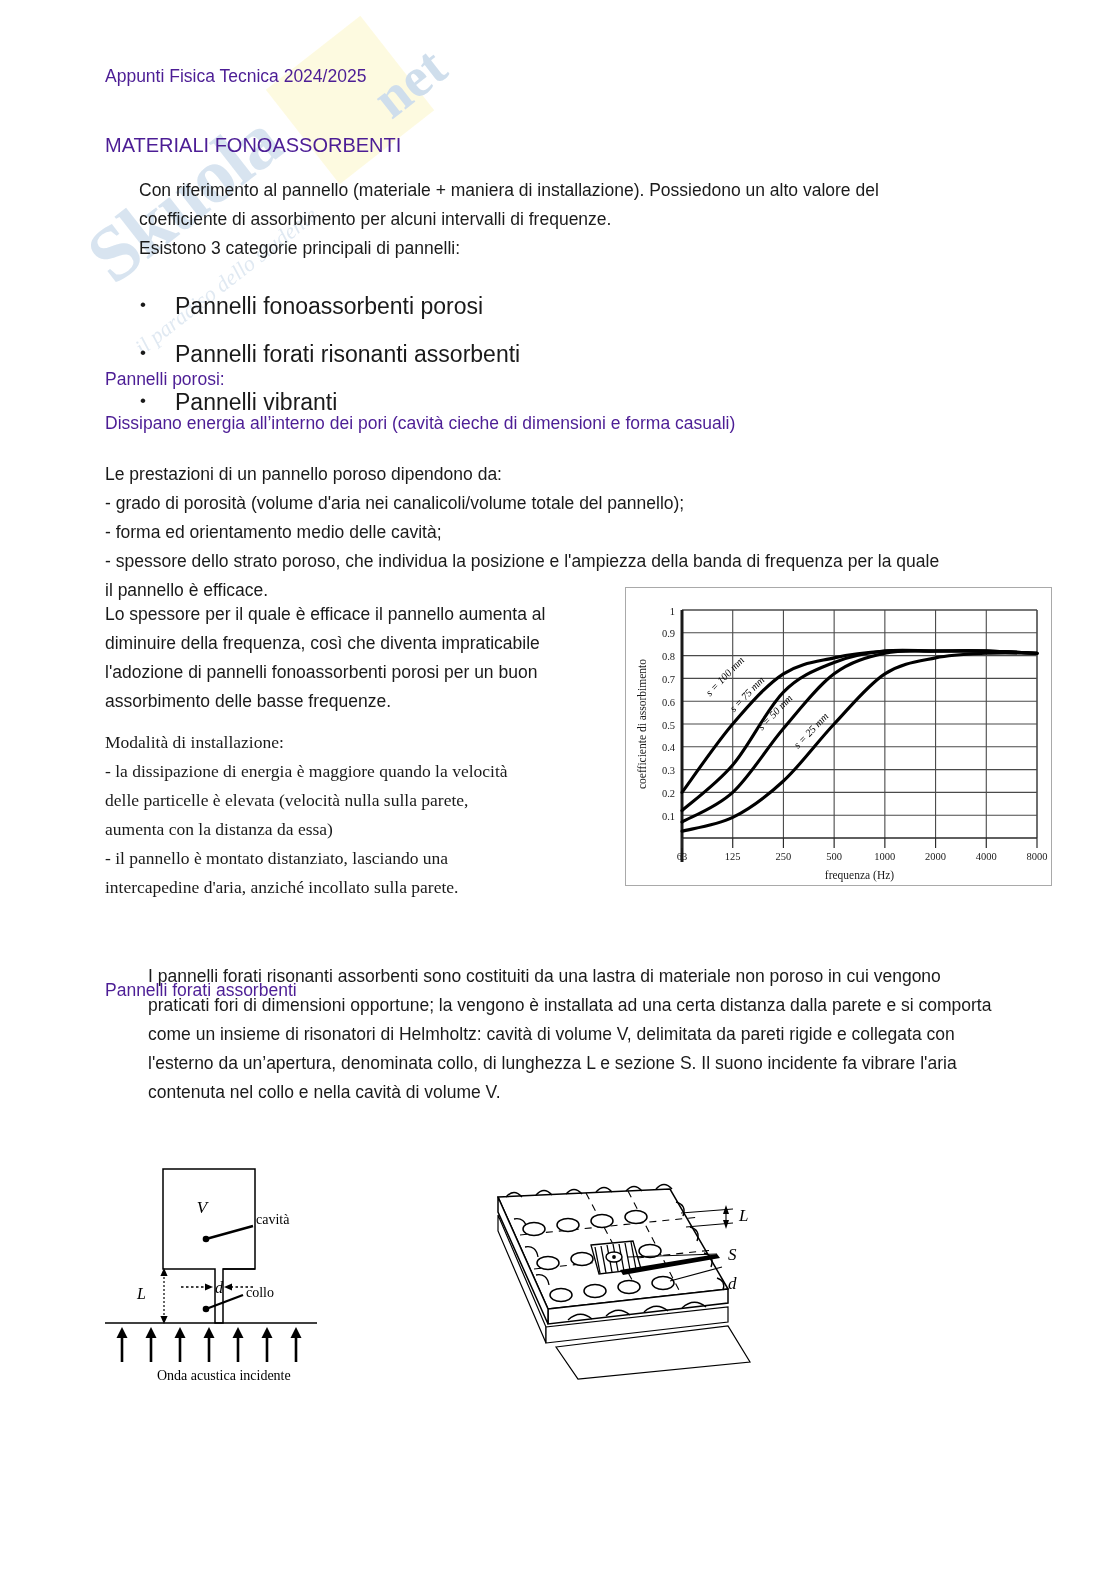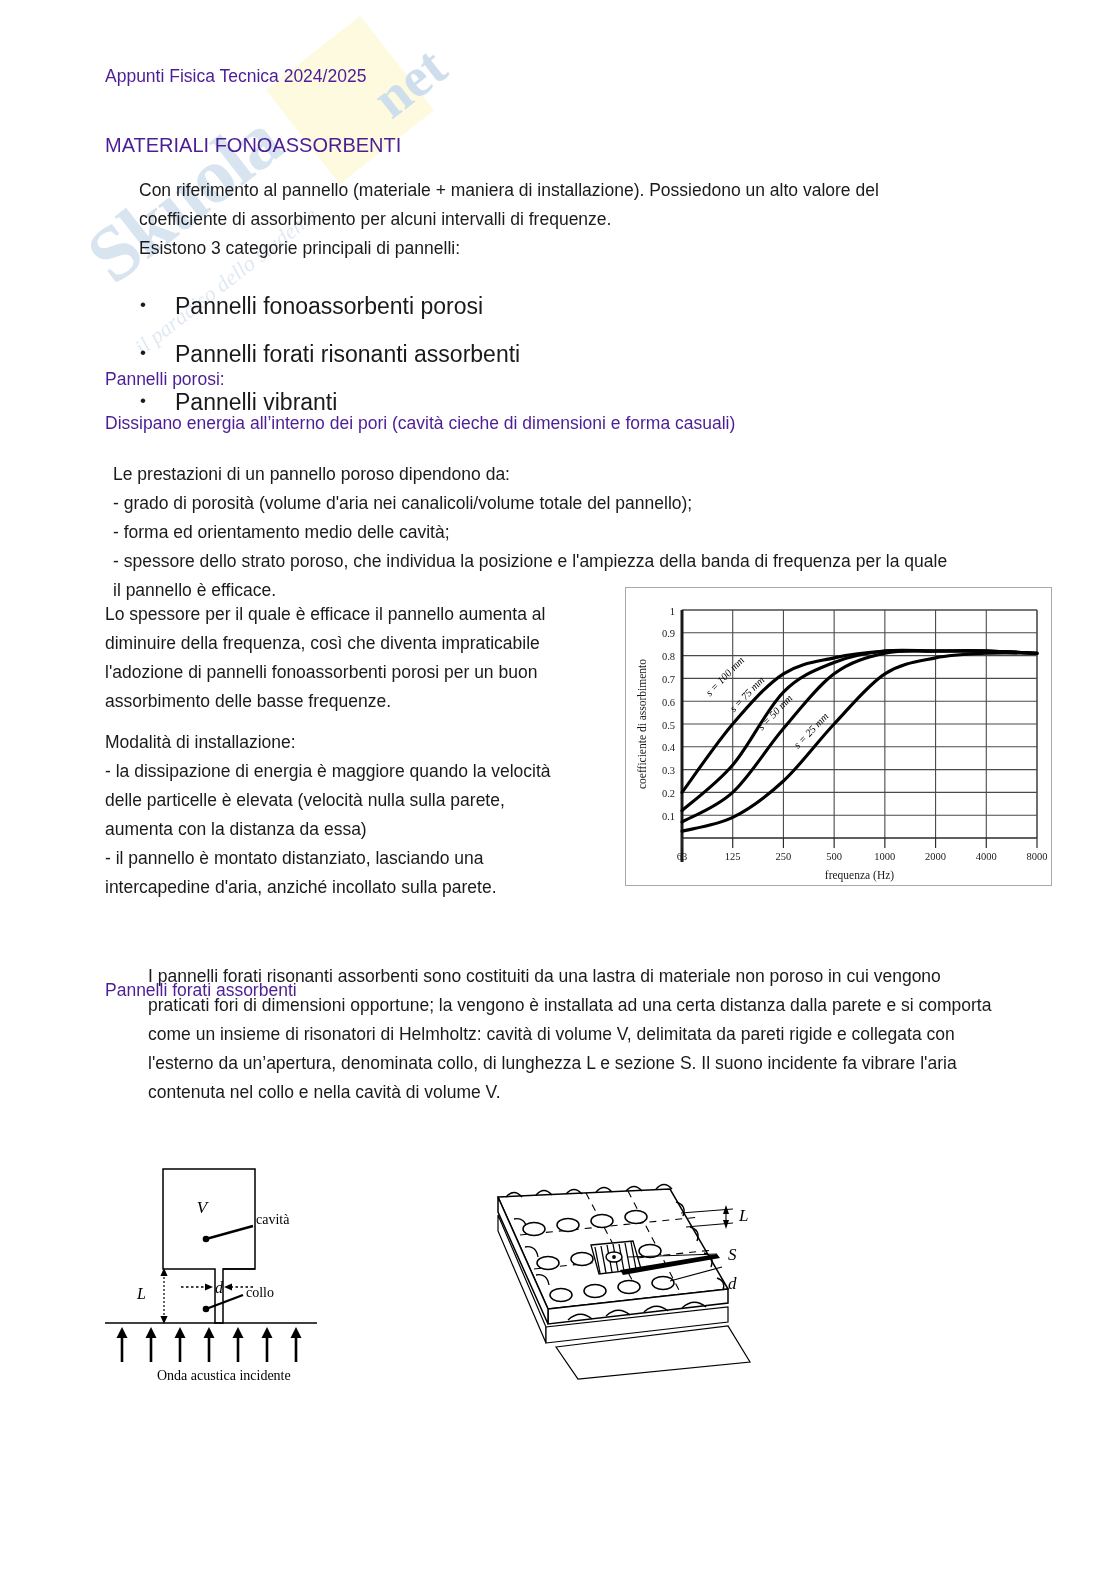--- a/index.html
+++ b/index.html
@@ -98,26 +98,26 @@
     content:"\2022";
     position:absolute;
     left:-35px; top:-1px;
     font-size:17px;
   }
 
   #porosi-label { left:105px; top:371px; }
   #porosi-desc  { left:105px; top:415px; }
 
   #prest { left:105px; top:460px; width:940px; }
-  #prest .t { display:block;margin-left:8px; }
+  #prest .t { display:block; }
 
   #spessore { left:105px; top:600px; width:500px; }
   #spessore .t { display:block; }
 
-  #modalita { left:105px; top:728px; width:500px; }
+  #modalita { left:105px; top:728px; width:500px;font-family:Liberation Serif, serif; }
   #modalita .t { display:block; }
 
   #forati-heading { left:105px; top:982px; }
 
   #forati-body { left:105px; top:962px; width:940px;margin-left:43px; }
   #forati-body .t { display:block; }
 
   
   #chart-figure {
     position:absolute;

